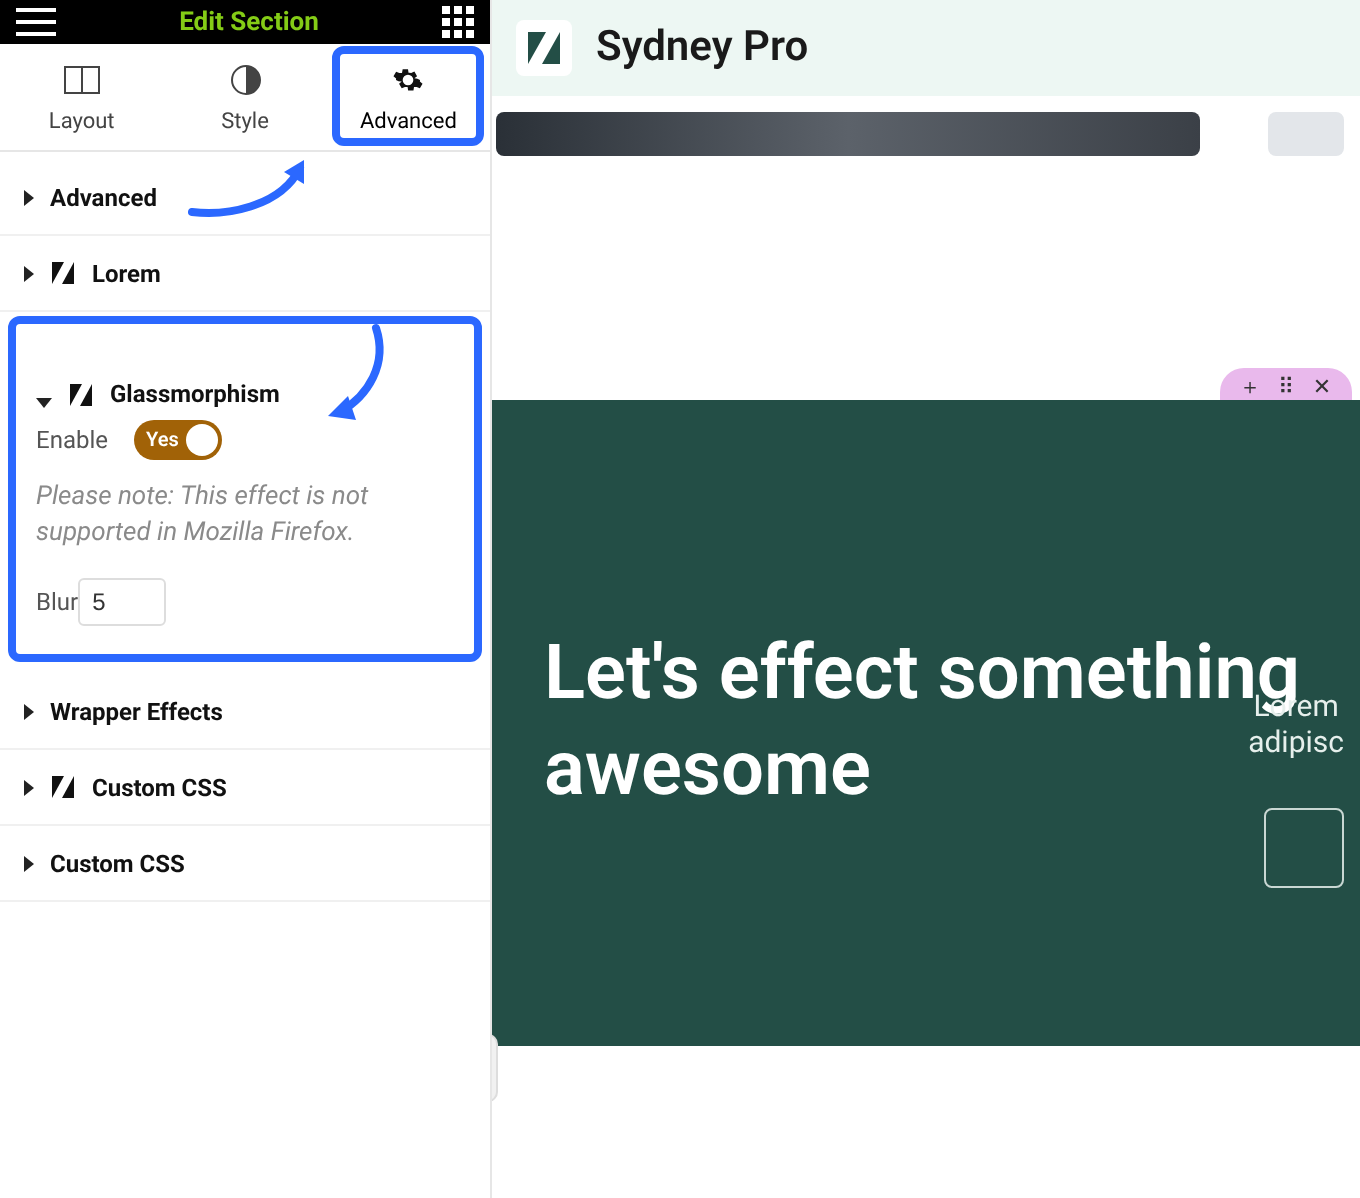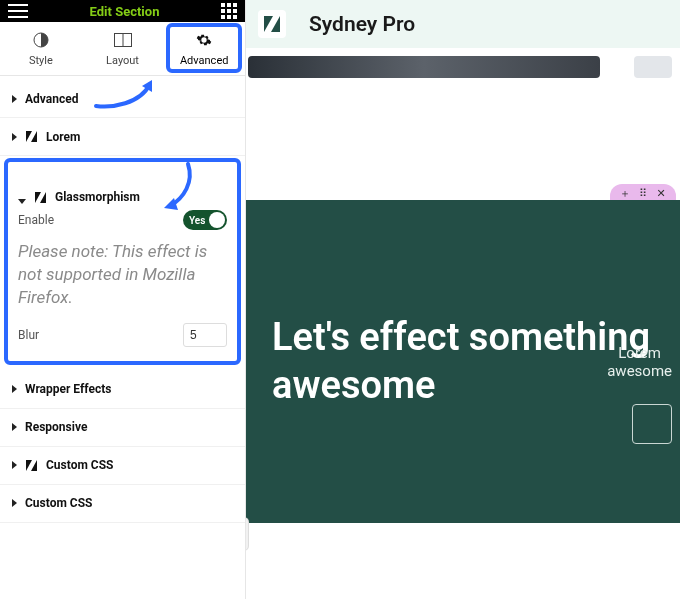--- a/index.html
+++ b/index.html
@@ -26,27 +26,27 @@
   .tab .iconwrap { height:20px; display:flex; align-items:center; }
   .tab-highlight { position:absolute; top:1px; right:3px; width:76px; height:50px; border:4px solid #2b68ff; border-radius:6px; pointer-events:none; }
   
   .panels { padding-top:4px; }
   .panel-head { height:38px; display:flex; align-items:center; gap:8px; padding:0 12px; font-size:12px; font-weight:700; color:#111; border-bottom:1px solid #f0f0f0; cursor:pointer; }
   .panel-head .caret { width:0; height:0; border-left:5px solid #222; border-top:4px solid transparent; border-bottom:4px solid transparent; }
   .panel-head.open .caret { border-left:4px solid transparent; border-right:4px solid transparent; border-top:5px solid #222; border-bottom:none; }
   .nframes { display:inline-flex; width:13px; height:13px; }
   .glass-wrap { border:4px solid #2b68ff; border-radius:6px; margin:2px 4px 6px 4px; padding:4px 6px 8px 6px; }
   .glass-wrap .panel-head { border-bottom:none; padding-left:4px;align-items:flex-end; }
-  .control-row { display:flex; align-items:center; justify-content:space-between; font-size:12px; color:#555; padding:6px 4px; }
-  .note { font-size:17px; font-style:italic; color:#8a8a8a; padding:4px 4px 8px 4px; line-height:1.35; }
-  .toggle { width:44px; height:20px; border-radius:12px; background:#14532d; position:relative; display:flex; align-items:center; padding-left:6px; color:#fff; font-size:10px; font-weight:600; }
+  .control-row { display:flex; align-items:center; font-size:12px; color:#555; padding:6px 4px; }
+  .note { font-size:13px; font-style:italic; color:#8a8a8a; padding:4px 4px 8px 4px; line-height:1.35; }
+  .toggle { width:44px; height:20px; border-radius:12px; background:#a16207; position:relative; display:flex; align-items:center; padding-left:6px; color:#fff; font-size:10px; font-weight:600;margin-left:13px; }
   .toggle .knob { position:absolute; right:2px; top:2px; width:16px; height:16px; border-radius:50%; background:#fff; }
   .num-input { width:44px; height:24px; border:1px solid #ddd; border-radius:3px; font-size:12px; padding:2px 6px; color:#333; background:#fff; }
   
-  .brandbar { position:absolute; left:0; right:0; top:0; height:48px; background:#edf7f3; display:flex; align-items:center; gap:23px; padding:0 20px 0 12px; }
+  .brandbar { position:absolute; left:0; right:0; top:0; height:48px; background:#edf7f3; display:flex; align-items:center; gap:12px; padding:0 20px 0 12px; }
   .brand-logo { width:28px; height:28px; background:#fff; border-radius:4px; display:flex; align-items:center; justify-content:center; }
   .brand-title { font-size:21px; font-weight:600; color:#1a1a1a; }
   .hero-strip { position:absolute; left:2px; right:80px; top:56px; height:22px; background:linear-gradient(90deg,#2a3037,#5c626a,#3b4047); border-radius:4px 4px 4px 4px; }
   .sm-chip { position:absolute; right:8px; top:56px; width:38px; height:22px; border-radius:4px; background:#e3e6ea; }
   
   .hero { position:absolute; left:-2px; right:0; top:200px; bottom:76px; background:#234e46; color:#fff; display:flex; align-items:center; padding:0 28px; }
   .hero h1 { font-size:38px; font-weight:600; line-height:1.25; }
   .hero-right { position:absolute; right:8px; top:50%; transform:translateY(-50%); font-size:15px; color:#e6efec; text-align:center; }
   .hero-btn { position:absolute; right:8px; top:calc(50% + 42px); width:40px; height:40px; border:1px solid #c9d7d3; border-radius:4px; }
   .section-pill { position:absolute; left:auto; right:4px; top:184px; display:flex; align-items:center; gap:4px; background:#e9b9ec; border-radius:12px 12px 0 0; padding:2px 8px; }
@@ -76,35 +76,35 @@
           <i></i>
           <i></i>
           <i></i>
           <i></i>
         </div>
     </div>
 
     <div class="tabs">
       <div class="tab">
         <span class="iconwrap">
+          <svg width="18" height="14" viewBox="0 0 18 14">
+              <rect x="0.5" y="0.5" width="17" height="13" fill="none" stroke="#444"></rect>
+              <line x1="9" y1="0" x2="9" y2="14" stroke="#444"></line>
+            </svg>
+        </span>
+        <span>Layout</span>
+      </div>
+      <div class="tab">
+        <span class="iconwrap">
           <svg width="16" height="16" viewBox="0 0 16 16">
               <circle cx="8" cy="8" r="7" fill="none" stroke="#444"></circle>
               <path d="M8 1 A7 7 0 0 1 8 15 Z" fill="#444"></path>
             </svg>
         </span>
         <span>Style</span>
-      </div>
-      <div class="tab">
-        <span class="iconwrap">
-          <svg width="18" height="14" viewBox="0 0 18 14">
-              <rect x="0.5" y="0.5" width="17" height="13" fill="none" stroke="#444"></rect>
-              <line x1="9" y1="0" x2="9" y2="14" stroke="#444"></line>
-            </svg>
-        </span>
-        <span>Layout</span>
       </div>
       <div class="tab active">
         <span class="iconwrap">
           <svg width="16" height="16" viewBox="0 0 24 24">
               <path fill="#111" d="M12 8a4 4 0 1 0 0 8 4 4 0 0 0 0-8zm9 4a7 7 0 0 1-.1 1.2l2 1.6-2 3.4-2.4-1a7 7 0 0 1-2 .1l-.4 2.6h-4l-.4-2.6a7 7 0 0 1-2-.1l-2.4 1-2-3.4 2-1.6A7 7 0 0 1 3 12a7 7 0 0 1 .1-1.2l-2-1.6 2-3.4 2.4 1a7 7 0 0 1 2-.1L8 4h4l.4 2.6a7 7 0 0 1 2 .1l2.4-1 2 3.4-2 1.6A7 7 0 0 1 21 12z"></path>
             </svg>
         </span>
         <span>Advanced</span>
       </div>
       <div class="tab-highlight"></div>
@@ -160,24 +160,20 @@
           <input class="num-input" value="5" style="">
         </div>
       </div>
 
       <div class="panel-head">
           <span class="caret"></span>
           <span>Wrapper Effects</span>
         </div>
       <div class="panel-head">
           <span class="caret"></span>
-          <span>Responsive</span>
-        </div>
-      <div class="panel-head">
-          <span class="caret"></span>
           <span class="nframes">
             <svg width="13" height="13" viewBox="0 0 13 13">
               <path d="M1 1 L7 1 L1 12 Z" fill="#111"></path>
               <path d="M12 12 L6 12 L12 1 Z" fill="#111"></path>
             </svg>
           </span>
           <span>Custom CSS</span>
         </div>
       <div class="panel-head">
           <span class="caret"></span>
@@ -202,20 +198,20 @@
     <div class="section-pill">
       <span class="pi">＋</span>
       <span class="pi">⠿</span>
       <span class="pi">✕</span>
     </div>
 
     <div class="hero">
       <h1>Let's effect something awesome</h1>
       <div class="hero-right">
         <div>Lorem</div>
-        <div>awesome</div>
+        <div>adipisc</div>
       </div>
       <div class="hero-btn"></div>
     </div>
 
     <div class="collapse-handle"></div>
   </main>
 </div>
 
 </body></html>

